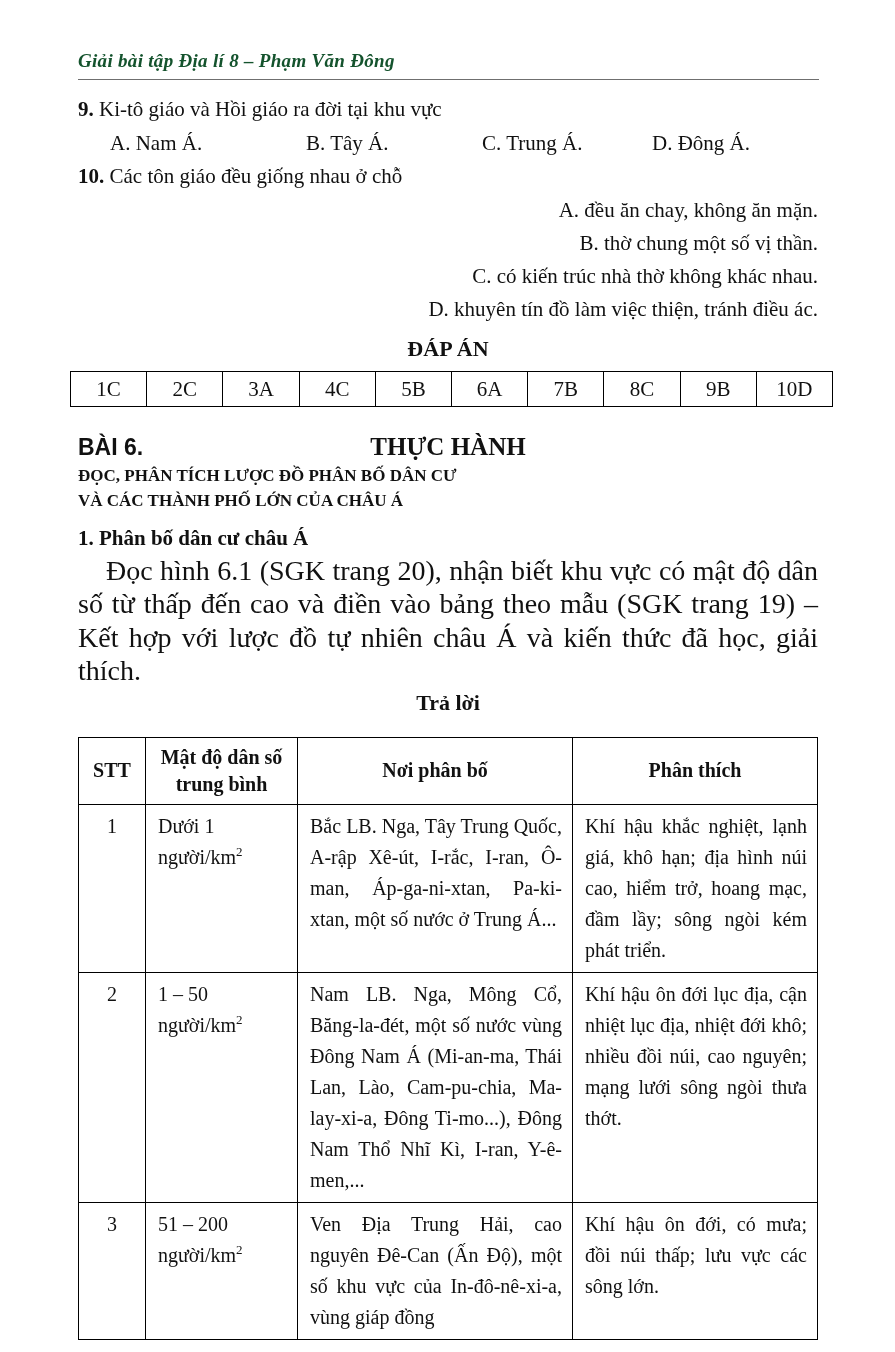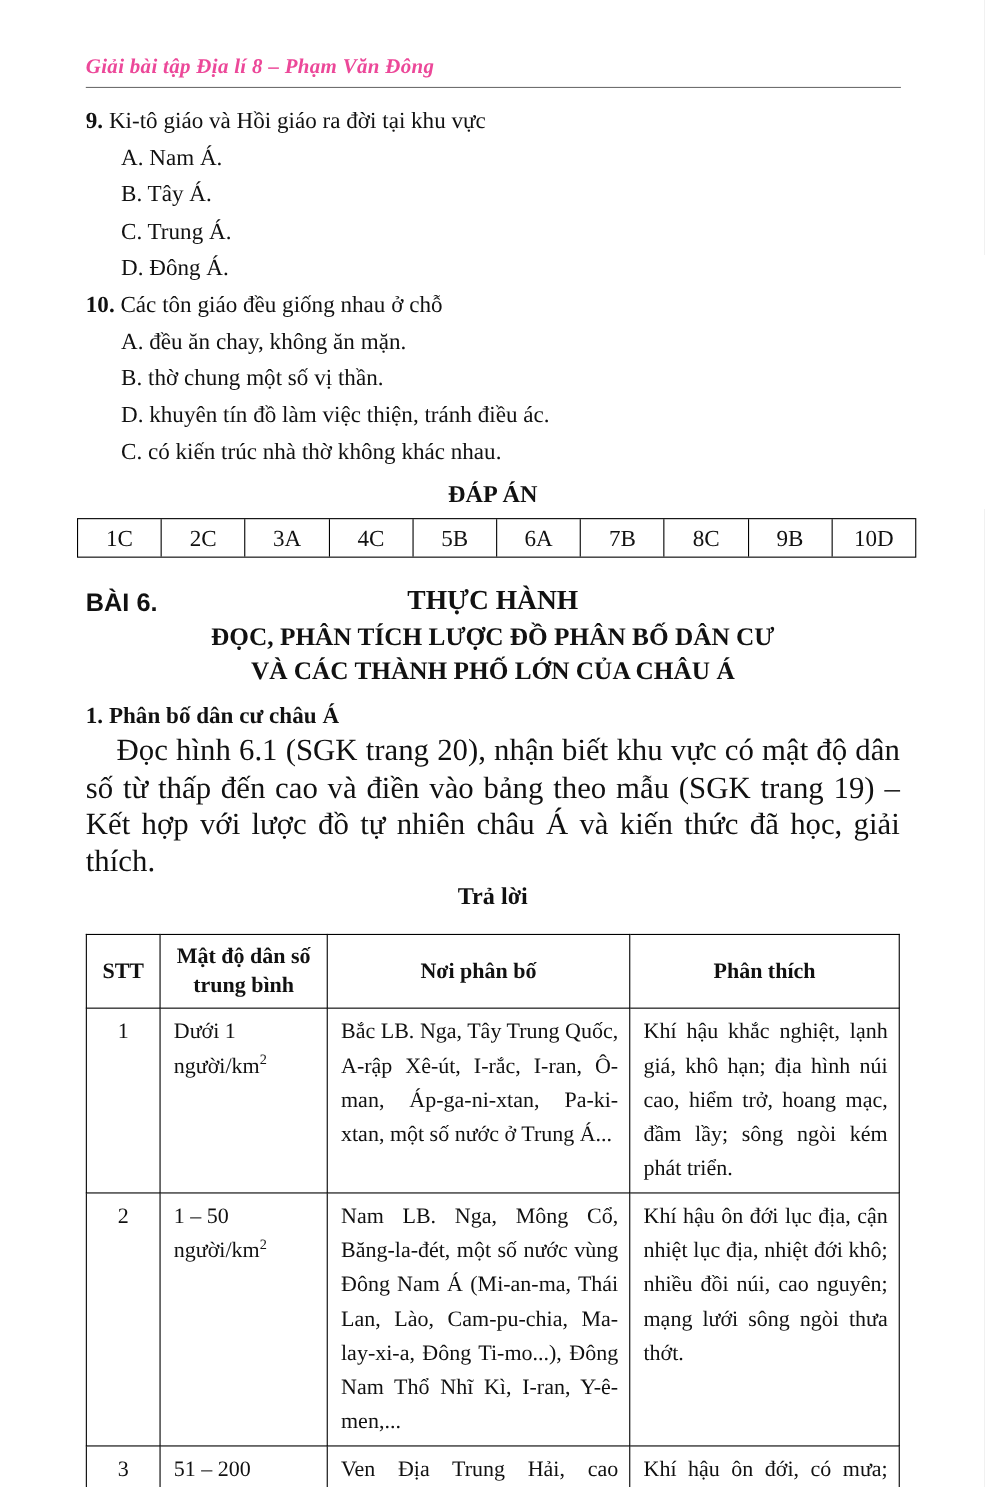--- a/index.html
+++ b/index.html
@@ -13,39 +13,39 @@
     font-family: "Liberation Serif", "DejaVu Serif", serif;
     color: #111111;
   }
 
   
   .running-header { margin: 50px 0 0 78px; width: 741px; }
   .header-title {
     font-size: 19px;
     font-weight: bold;
     font-style: italic;
-    color: #ec4899;
+    color: #14532d;
     letter-spacing: 0.3px;
   }
   .header-rule {
     margin-top: 7px;
     border: 0;
     border-top: 1.7px solid #6f6f6f;
     width: 100%;
   }
 
   
   .questions { margin: 13px 37px 0 78px; width: 740px; font-size: 21px; }
   .q-line { line-height: 33.5px; }
   .q-num { font-weight: bold; }
-  .options-row { display: flex; line-height: 33.5px; padding-left: 32px; flex-direction: column; }
+  .options-row { display: flex; line-height: 33.5px; padding-left: 32px; }
   .options-row .opt-a { width: 196px; }
   .options-row .opt-b { width: 176px; }
   .options-row .opt-c { width: 170px; }
-  .option-line { line-height: 33.3px; padding-left: 32px; }
+  .option-line { line-height: 33.3px; padding-left: 32px; text-align: right; }
 
   
   .answer-key-title {
     margin: 9px 0 0 78px; width: 740px;
     text-align: center; font-weight: bold; font-size: 22px;
   }
   .answer-table {
     display: flex;
     margin: 9px 0 0 70px;
     width: 763px;
@@ -64,21 +64,21 @@
   
   .lesson-row { position: relative; margin: 26px 0 0 78px; width: 740px; text-align: center; }
   .lesson-label {
     position: absolute; left: 0; top: 1px;
     font-family: "Liberation Sans", "DejaVu Sans", sans-serif;
     font-weight: bold; font-size: 23px; text-align: right;
   }
   .lesson-line1 { font-weight: bold; font-size: 25px; }
   .lesson-line2, .lesson-line3 {
     margin: 5px 0 0 78px; width: 740px;
-    text-align: center; font-weight: bold; font-size: 23px;
+    text-align: left; font-weight: bold; font-size: 17px;
   }
 
   
   .section-heading { margin: 15px 0 0 78px; font-weight: bold; font-size: 21px; }
   .section-paragraph {
     margin: 3px 37px 0 78px; width: 740px;
     font-size: 28px; line-height: 33.5px;
     text-align: justify; text-indent: 28px;
   }
   .reply-label {
@@ -139,22 +139,22 @@
       <span class="opt-c">C. Trung Á.</span>
       <span class="opt-d">D. Đông Á.</span>
     </div>
 
     <div class="q-line">
       <span class="q-num">10.</span>
       <span>Các tôn giáo đều giống nhau ở chỗ</span>
     </div>
     <div class="option-line">A. đều ăn chay, không ăn mặn.</div>
     <div class="option-line">B. thờ chung một số vị thần.</div>
+    <div class="option-line">C. có kiến trúc nhà thờ không khác nhau.</div>
     <div class="option-line">D. khuyên tín đồ làm việc thiện, tránh điều ác.</div>
-    <div class="option-line">C. có kiến trúc nhà thờ không khác nhau.</div>
   </div>
 
   <div class="answer-key-title">ĐÁP ÁN</div>
 
   <div class="answer-table">
     <div class="answer-cell">1C</div>
     <div class="answer-cell">2C</div>
     <div class="answer-cell">3A</div>
     <div class="answer-cell">4C</div>
     <div class="answer-cell">5B</div>

